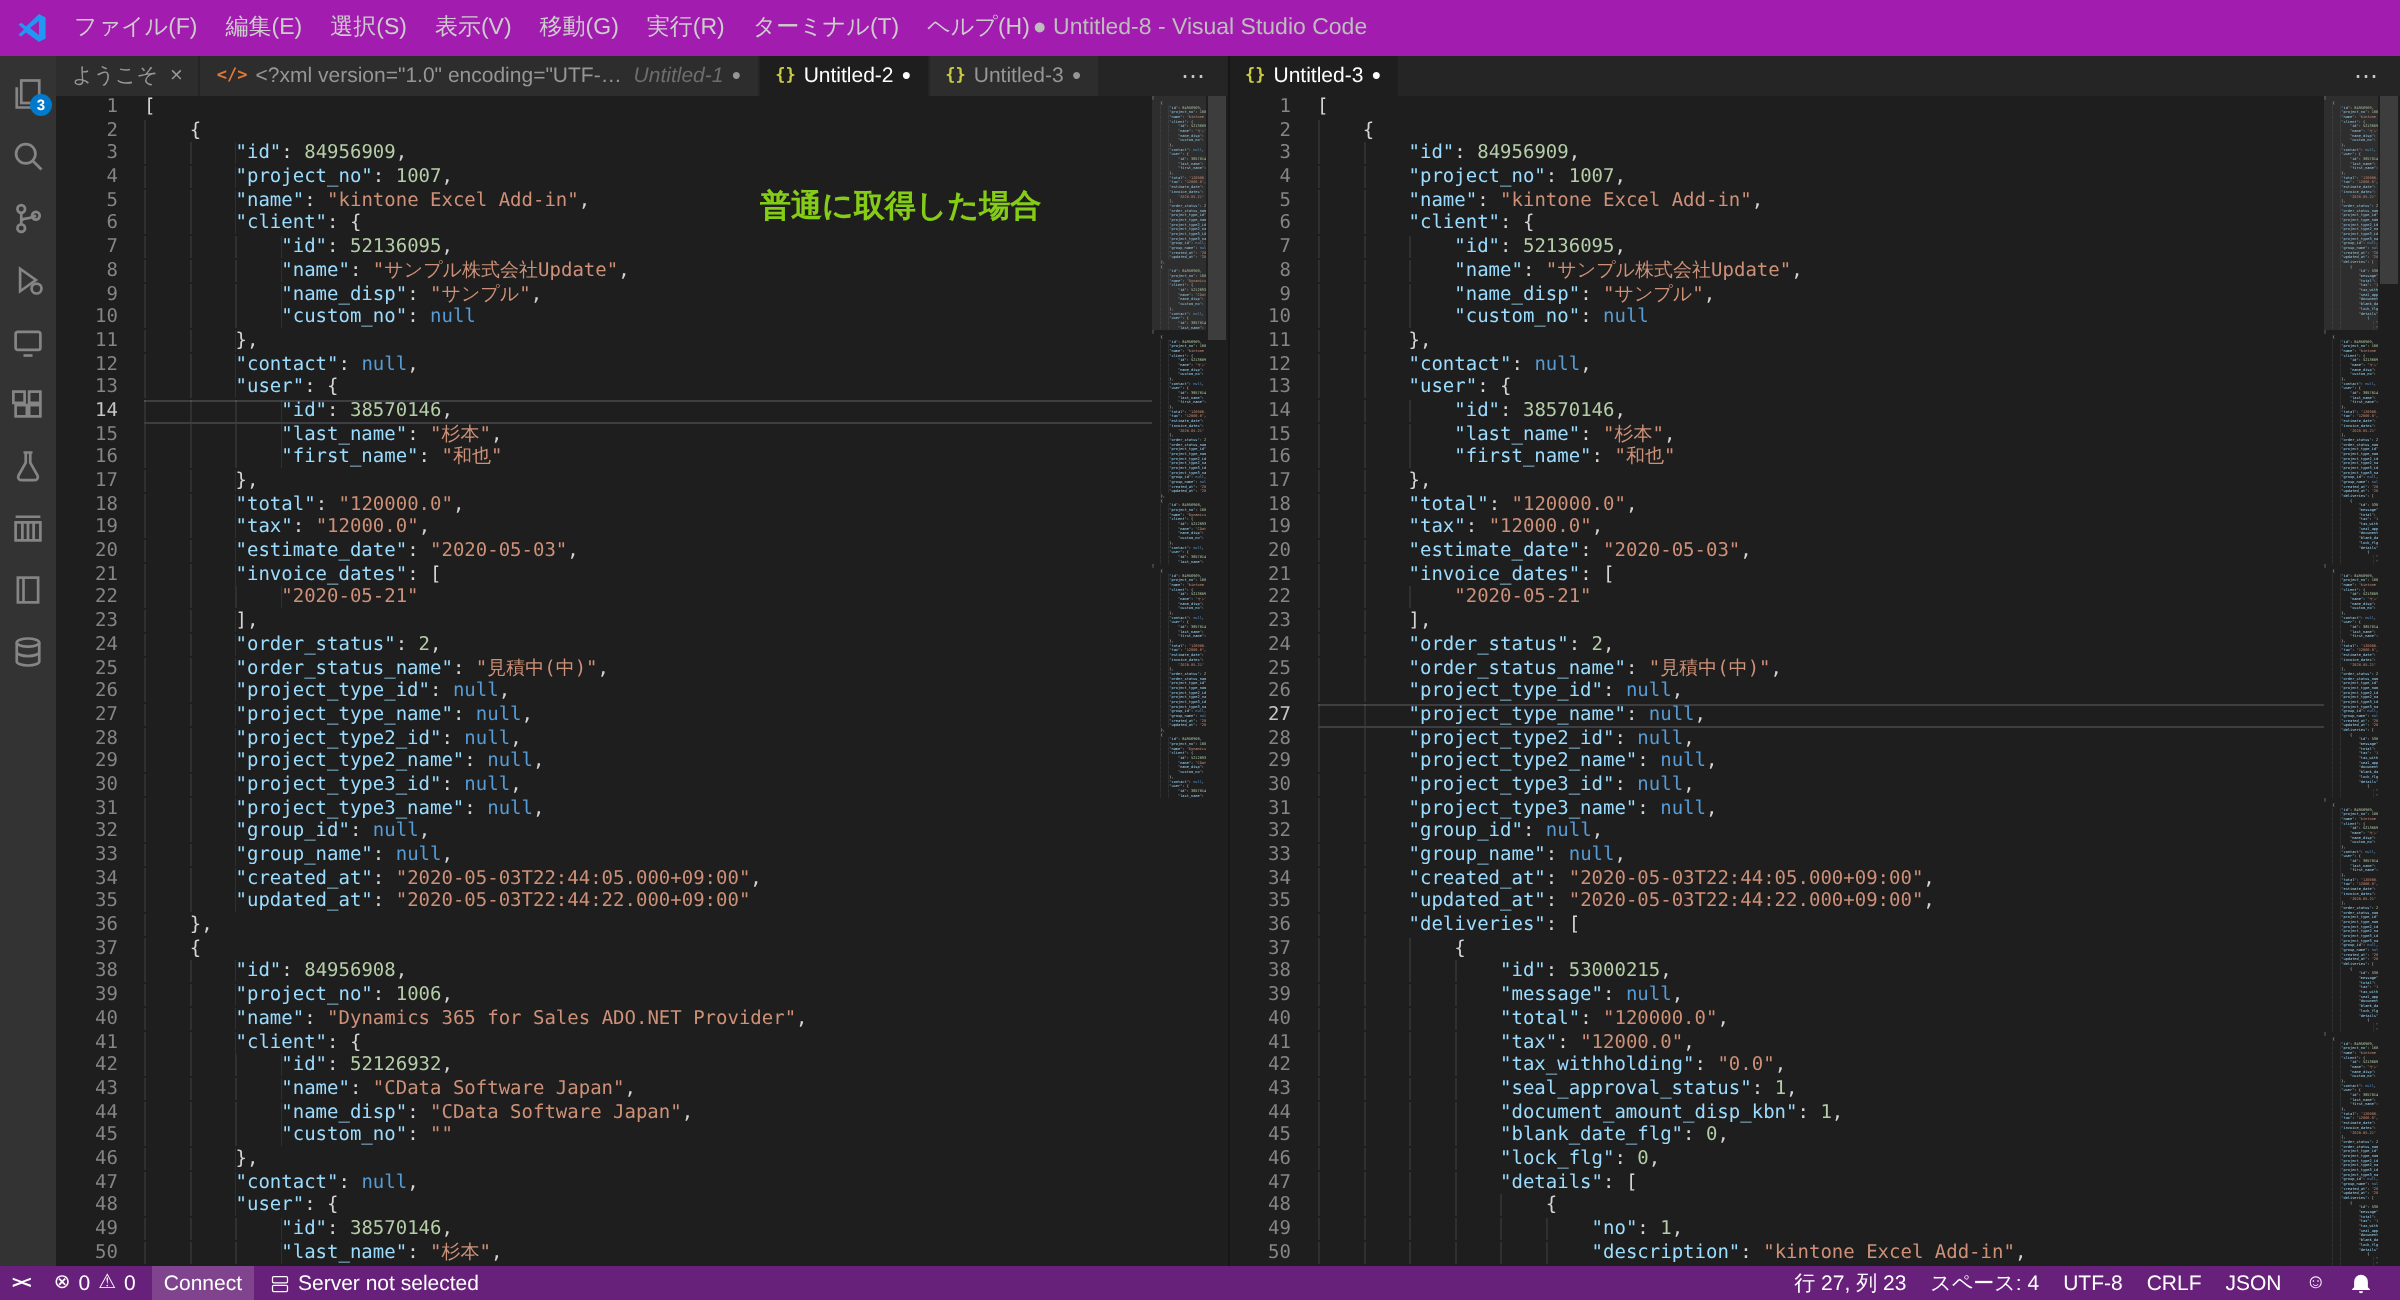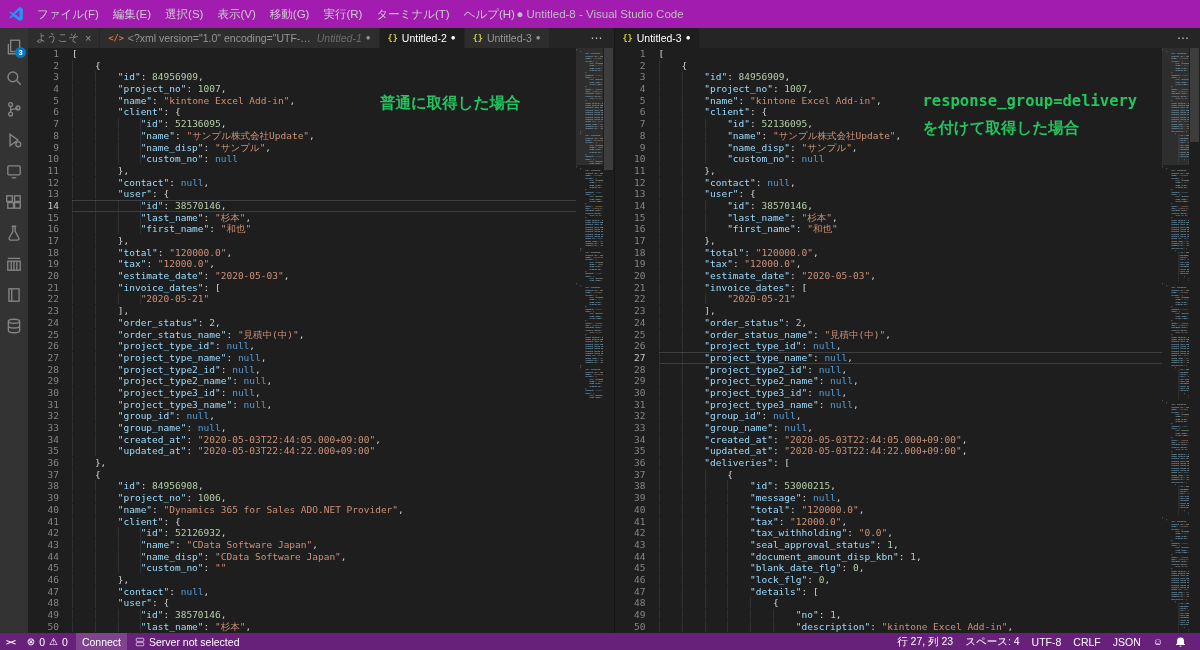--- a/index.html
+++ b/index.html
@@ -54,21 +54,21 @@
   .code-line { display:flex; height:11.7px; }
   .ln { flex:0 0 44px; text-align:right; padding-right:13px; color:#858585; }
   .code-line.current .ln { color:#c6c6c6; }
   .lc { flex:1; white-space:pre; position:relative; }
   .code-line.current .lc { box-shadow: inset 0 1px 0 #3e3e42, inset 0 -1px 0 #3e3e42; }
   .tok-k { color:#9cdcfe; } .tok-s { color:#ce9178; } .tok-n { color:#b5cea8; }
   .tok-c { color:#569cd6; } .tok-p { color:#d4d4d4; }
   .tok-ws { background: repeating-linear-gradient(to right,
               rgba(255,255,255,0.08) 0 1px, transparent 1px 22.8px); }
 
-  .annotation { position:absolute; color:#22c55e; font-weight:bold; font-size:15.5px;
+  .annotation { position:absolute; color:#84cc16; font-weight:bold; font-size:15.5px;
                 line-height:27px; white-space:nowrap; z-index:5; }
   #group-0 .annotation { left:352px; top:42px; }
   #group-1 .annotation { left:308px; top:40px; }
 
   
   .minimap { flex:0 0 27px; position:relative; overflow:hidden; }
   .mm-inner { transform:scale(0.18); transform-origin:0 0; width:900px;
               font-family:"DejaVu Sans Mono", monospace; font-size:10px;
               line-height:13px; }
   .mm-line { white-space:pre; height:13px; }
@@ -583,24 +583,20 @@
               <div class="tab active">
                 <span class="ticon json">{}</span>
                 <span class="tlabel">Untitled-3</span>
                 <span class="dot">●</span>
               </div>
             </div>
           <div class="tab-more">⋯</div>
         </div>
         <div class="editor">
           <div class="code-scroll">
-            <div class="annotation">
-                <div>response_group=delivery</div>
-                <div>を付けて取得した場合</div>
-              </div>
           <div class="code-line">
                 <span class="ln">1</span>
                 <span class="lc"><span class="tok-p">[</span></span>
               </div>
               <div class="code-line">
                 <span class="ln">2</span>
                 <span class="lc"><span class="tok-ws">    </span><span class="tok-p">{</span></span>
               </div>
               <div class="code-line">
                 <span class="ln">3</span>

